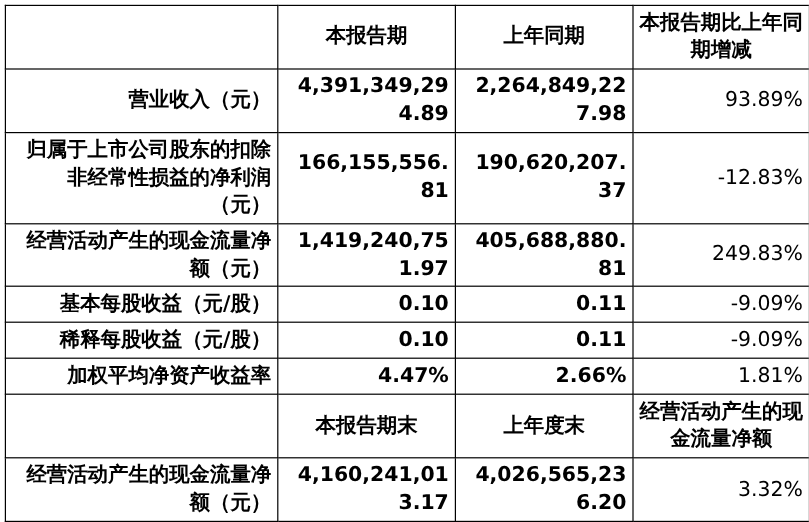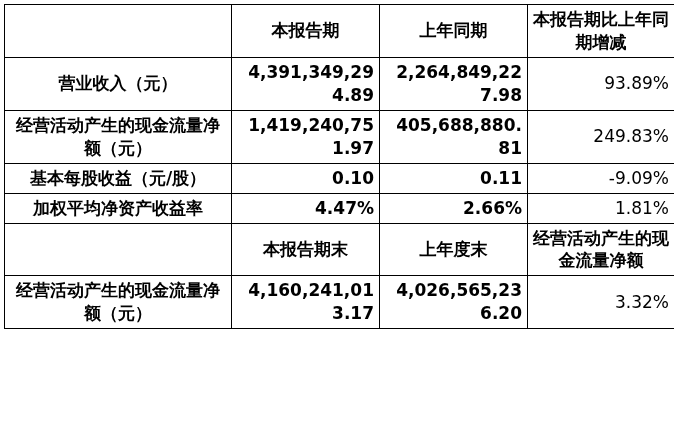--- a/index.html
+++ b/index.html
@@ -37,21 +37,21 @@
   col.c0 { width: 227px; }
   col.c1 { width: 148px; }
   col.c2 { width: 148px; }
   col.c3 { width: 147px; }
 
   .hdr {
     text-align: center;
     font-weight: bold;
   }
   .lbl {
-    text-align: center;
+    text-align: right;
     font-weight: bold;
   }
   .num {
     text-align: right;
     font-weight: bold;
   }
   .pct {
     text-align: right;
     font-weight: normal;
   }
@@ -80,35 +80,47 @@
       </tr>
 
       <tr class="r-norm">
         <td class="lbl">营业收入（元）</td>
         <td class="num">4,391,349,294.89</td>
         <td class="num">2,264,849,227.98</td>
         <td class="pct">93.89%</td>
       </tr>
 
 
+      <tr class="r-tall">
+        <td class="lbl">归属于上市公司股东的扣除非经常性损益的净利润（元）</td>
+        <td class="num">166,155,556.81</td>
+        <td class="num">190,620,207.37</td>
+        <td class="pct">-12.83%</td>
+      </tr>
 
       <tr class="r-tall">
         <td class="lbl">经营活动产生的现金流量净额（元）</td>
         <td class="num">1,419,240,751.97</td>
         <td class="num">405,688,880.81</td>
         <td class="pct">249.83%</td>
       </tr>
 
       <tr class="r-norm">
         <td class="lbl">基本每股收益（元/股）</td>
         <td class="num">0.10</td>
         <td class="num">0.11</td>
         <td class="pct">-9.09%</td>
       </tr>
 
+      <tr class="r-norm">
+        <td class="lbl">稀释每股收益（元/股）</td>
+        <td class="num">0.10</td>
+        <td class="num">0.11</td>
+        <td class="pct">-9.09%</td>
+      </tr>
 
       <tr class="r-norm">
         <td class="lbl">加权平均净资产收益率</td>
         <td class="num">4.47%</td>
         <td class="num">2.66%</td>
         <td class="pct">1.81%</td>
       </tr>
 
       <tr class="r-tall">
         <td class="blank"></td>

